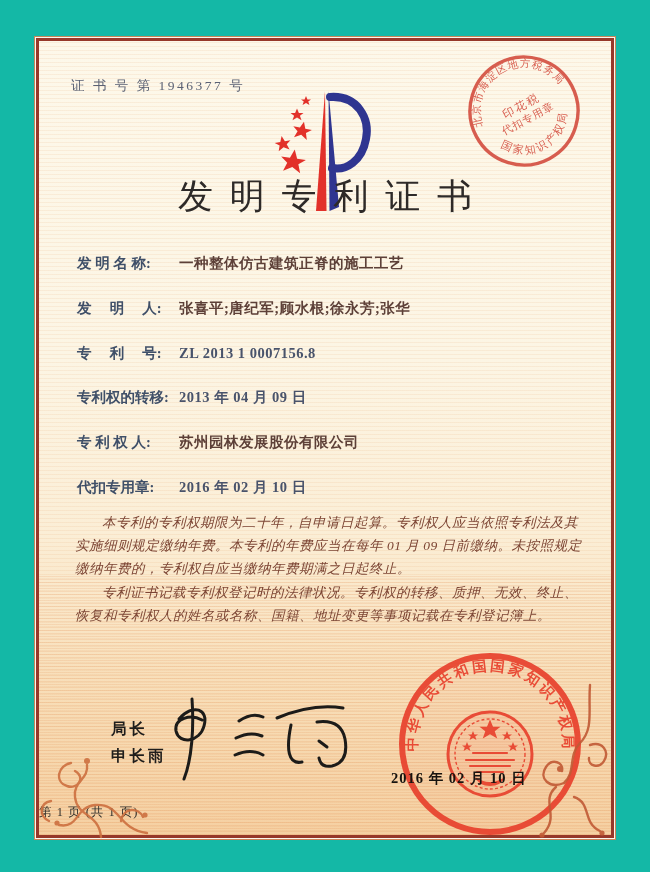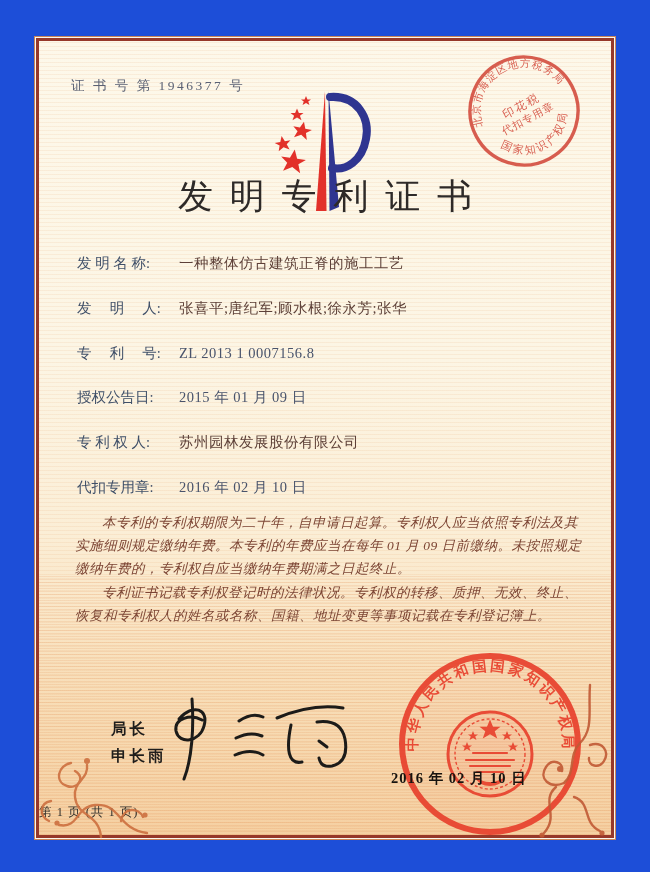--- a/index.html
+++ b/index.html
@@ -2,21 +2,21 @@
 <html><head>
 <meta charset="utf-8">
 <style>
   html,body{margin:0;padding:0;}
   body{
     width:650px;height:872px;overflow:hidden;
     background:#faf6ea;
     font-family:"Liberation Serif","DejaVu Serif",serif;
     position:relative;
   }
-  .paper{position:absolute;inset:0;background:#1d4ed8;}
+  .paper{position:absolute;inset:0;background:#14b8a6;}
   .frame{
     position:absolute;left:36px;top:38px;width:572px;height:794px;
     border:3px solid #96382a;
     box-shadow:0 0 0 1px #fbf7ec, 0 0 0 2px #c9855a;
     background:linear-gradient(180deg,#fdf8ea 0%,#fcf5e4 40%,#fbeed6 62%,#f8dfba 80%,#f5d0a2 100%);
   }
   .texture{
     position:absolute;inset:0;pointer-events:none;
     background:repeating-linear-gradient(0deg,rgba(222,138,72,0.10) 0 1px,rgba(255,255,255,0) 1px 4px);
   }
@@ -29,21 +29,21 @@
     font-size:13.5px;letter-spacing:2.5px;color:#5a6174;
   }
   .logo{position:absolute;left:50%;top:44px;transform:translateX(-50%);}
   .tax-stamp{position:absolute;left:423px;top:8px;opacity:.88;}
   .doc-title{
     position:absolute;left:0;right:0;top:132px;text-align:center;
     font-size:35px;color:#2e2a28;letter-spacing:.48em;text-indent:.48em;
     font-weight:500;
   }
   .fields{position:absolute;left:38px;top:212px;right:30px;}
-  .field-row{display:flex;margin-bottom:24.5px;font-size:14.5px;line-height:1.4;}
+  .field-row{display:flex;margin-bottom:24.5px;font-size:14.5px;line-height:1.4;font-weight:bold;}
   .field-label{flex:0 0 96px;color:#3f4f68;white-space:nowrap;}
   .field-value{color:#5d4038;padding-left:6px;letter-spacing:.5px;}
   .field-row:nth-child(3) .field-value,
   .field-row:nth-child(4) .field-value,
   .field-row:nth-child(6) .field-value{color:#49536b;}
   .body-text{
     position:absolute;left:36px;right:26px;top:470px;
     font-size:13.5px;line-height:1.72;color:#7c4534;
     font-style:italic;letter-spacing:.5px;
   }
@@ -115,22 +115,22 @@
       </div>
       <div class="field-row">
         <span class="field-label">发　 明　 人:</span>
         <span class="field-value">张喜平;唐纪军;顾水根;徐永芳;张华</span>
       </div>
       <div class="field-row">
         <span class="field-label">专　 利　 号:</span>
         <span class="field-value">ZL 2013 1 0007156.8</span>
       </div>
       <div class="field-row">
-        <span class="field-label">授权公告日:</span>
-        <span class="field-value">2015 年 01 月 09 日</span>
+        <span class="field-label">专利权的转移:</span>
+        <span class="field-value">2013 年 04 月 09 日</span>
       </div>
       <div class="field-row">
         <span class="field-label">专 利 权 人:</span>
         <span class="field-value">苏州园林发展股份有限公司</span>
       </div>
       <div class="field-row">
         <span class="field-label">代扣专用章:</span>
         <span class="field-value">2016 年 02 月 10 日</span>
       </div>
     </div>

